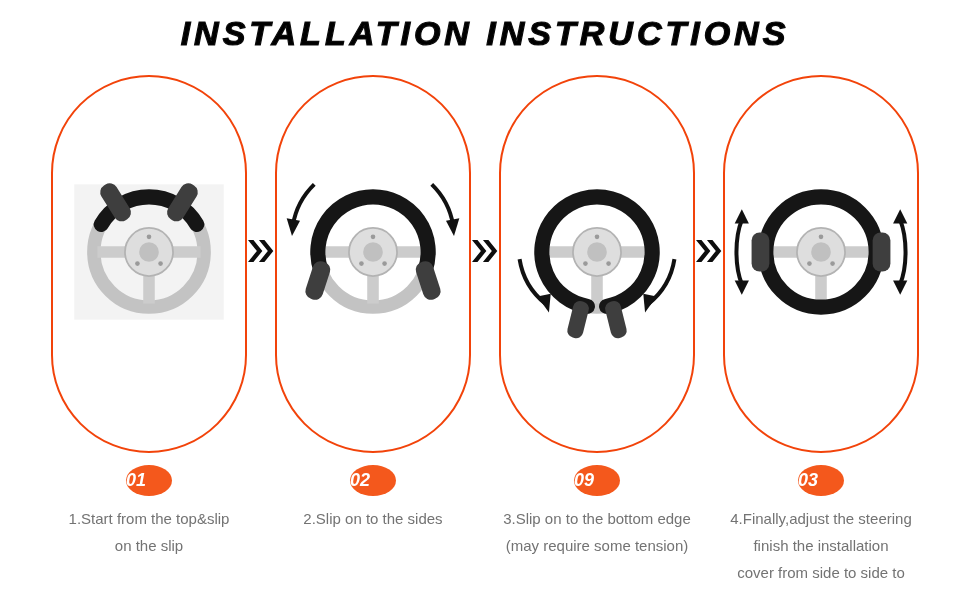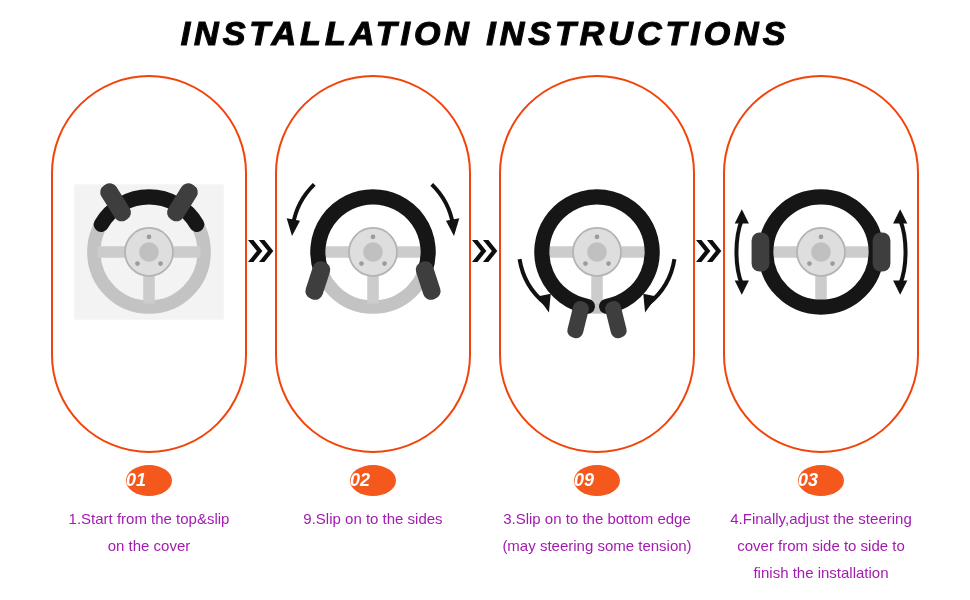--- a/index.html
+++ b/index.html
@@ -11,21 +11,21 @@
   .step{width:198px;display:flex;flex-direction:column;align-items:center}
   .pill{width:196px;height:378px;border:2px solid var(--accent,#f2430a);
     border-radius:99px;display:flex;justify-content:center;background:#fff}
   .pill svg{margin-top:86px;width:178px;height:178px;overflow:visible}
   .sep{width:26px;margin-top:165px;display:flex;justify-content:center;flex:0 0 auto}
   .sep svg{width:26px;height:22px;fill:var(--chev,#0d0d0d)}
   .badge{margin-top:12px;width:46px;height:31px;border-radius:50%;
     background:var(--badge,#f4581c);color:#fff;display:flex;align-items:center;
     font-style:italic;font-weight:700;font-size:18px}
   .caption{margin-top:9px;font-size:15px;line-height:27px;text-align:center;
-    width:242px;margin-left:-22px;margin-right:-22px;color:#a21caf}
+    width:242px;margin-left:-22px;margin-right:-22px;color:#737373}
   .arrow{stroke:#111;stroke-width:4.5;fill:none}
   .head{fill:#111}
   .hand{fill:#3e3e3e}
   .cover{fill:none;stroke:#161616;stroke-width:17;stroke-linecap:round}
 </style>
 </head>
 <body>
 
 <div class="title">INSTALLATION INSTRUCTIONS</div>
 
@@ -53,21 +53,21 @@
         <g>
             <rect class="hand" x="-10" y="-24" width="20" height="46" rx="9" transform="translate(137,45) rotate(32)"></rect>
           </g>
       </svg>
     </div>
     <div class="badge">
       <span>01</span>
     </div>
     <div class="caption">
       <div>1.Start from the top&amp;slip</div>
-      <div>on the cover</div>
+      <div>on the slip</div>
     </div>
   </div>
 
   <div class="sep">
     <svg viewBox="0 0 38 32">
       <polygon points="0,0 8,0 21,16 8,32 0,32 13,16"></polygon>
       <polygon points="0,0 8,0 21,16 8,32 0,32 13,16" transform="translate(16,0)"></polygon>
     </svg>
   </div>
 
@@ -95,21 +95,21 @@
           </g>
         <g>
             <rect class="hand" x="-10" y="-22" width="20" height="44" rx="9" transform="translate(162,132) rotate(-18)"></rect>
           </g>
       </svg>
     </div>
     <div class="badge">
       <span>02</span>
     </div>
     <div class="caption">
-      <div>9.Slip on to the sides</div>
+      <div>2.Slip on to the sides</div>
     </div>
   </div>
 
   <div class="sep">
     <svg viewBox="0 0 38 32">
       <polygon points="0,0 8,0 21,16 8,32 0,32 13,16"></polygon>
       <polygon points="0,0 8,0 21,16 8,32 0,32 13,16" transform="translate(16,0)"></polygon>
     </svg>
   </div>
 
@@ -138,21 +138,21 @@
         <g>
             <rect class="hand" x="-9" y="-20" width="18" height="42" rx="8" transform="translate(121,175) rotate(-14)"></rect>
           </g>
       </svg>
     </div>
     <div class="badge">
       <span>09</span>
     </div>
     <div class="caption">
       <div>3.Slip on to the bottom edge</div>
-      <div>(may steering some tension)</div>
+      <div>(may require some tension)</div>
     </div>
   </div>
 
   <div class="sep">
     <svg viewBox="0 0 38 32">
       <polygon points="0,0 8,0 21,16 8,32 0,32 13,16"></polygon>
       <polygon points="0,0 8,0 21,16 8,32 0,32 13,16" transform="translate(16,0)"></polygon>
     </svg>
   </div>
 
@@ -183,18 +183,18 @@
         <g>
             <rect class="hand" x="-10" y="-22" width="20" height="44" rx="9" transform="translate(168,100)"></rect>
           </g>
       </svg>
     </div>
     <div class="badge">
       <span>03</span>
     </div>
     <div class="caption">
       <div>4.Finally,adjust the steering</div>
+      <div>finish the installation</div>
       <div>cover from side to side to</div>
-      <div>finish the installation</div>
     </div>
   </div>
 
 </div>
 
 </body></html>

